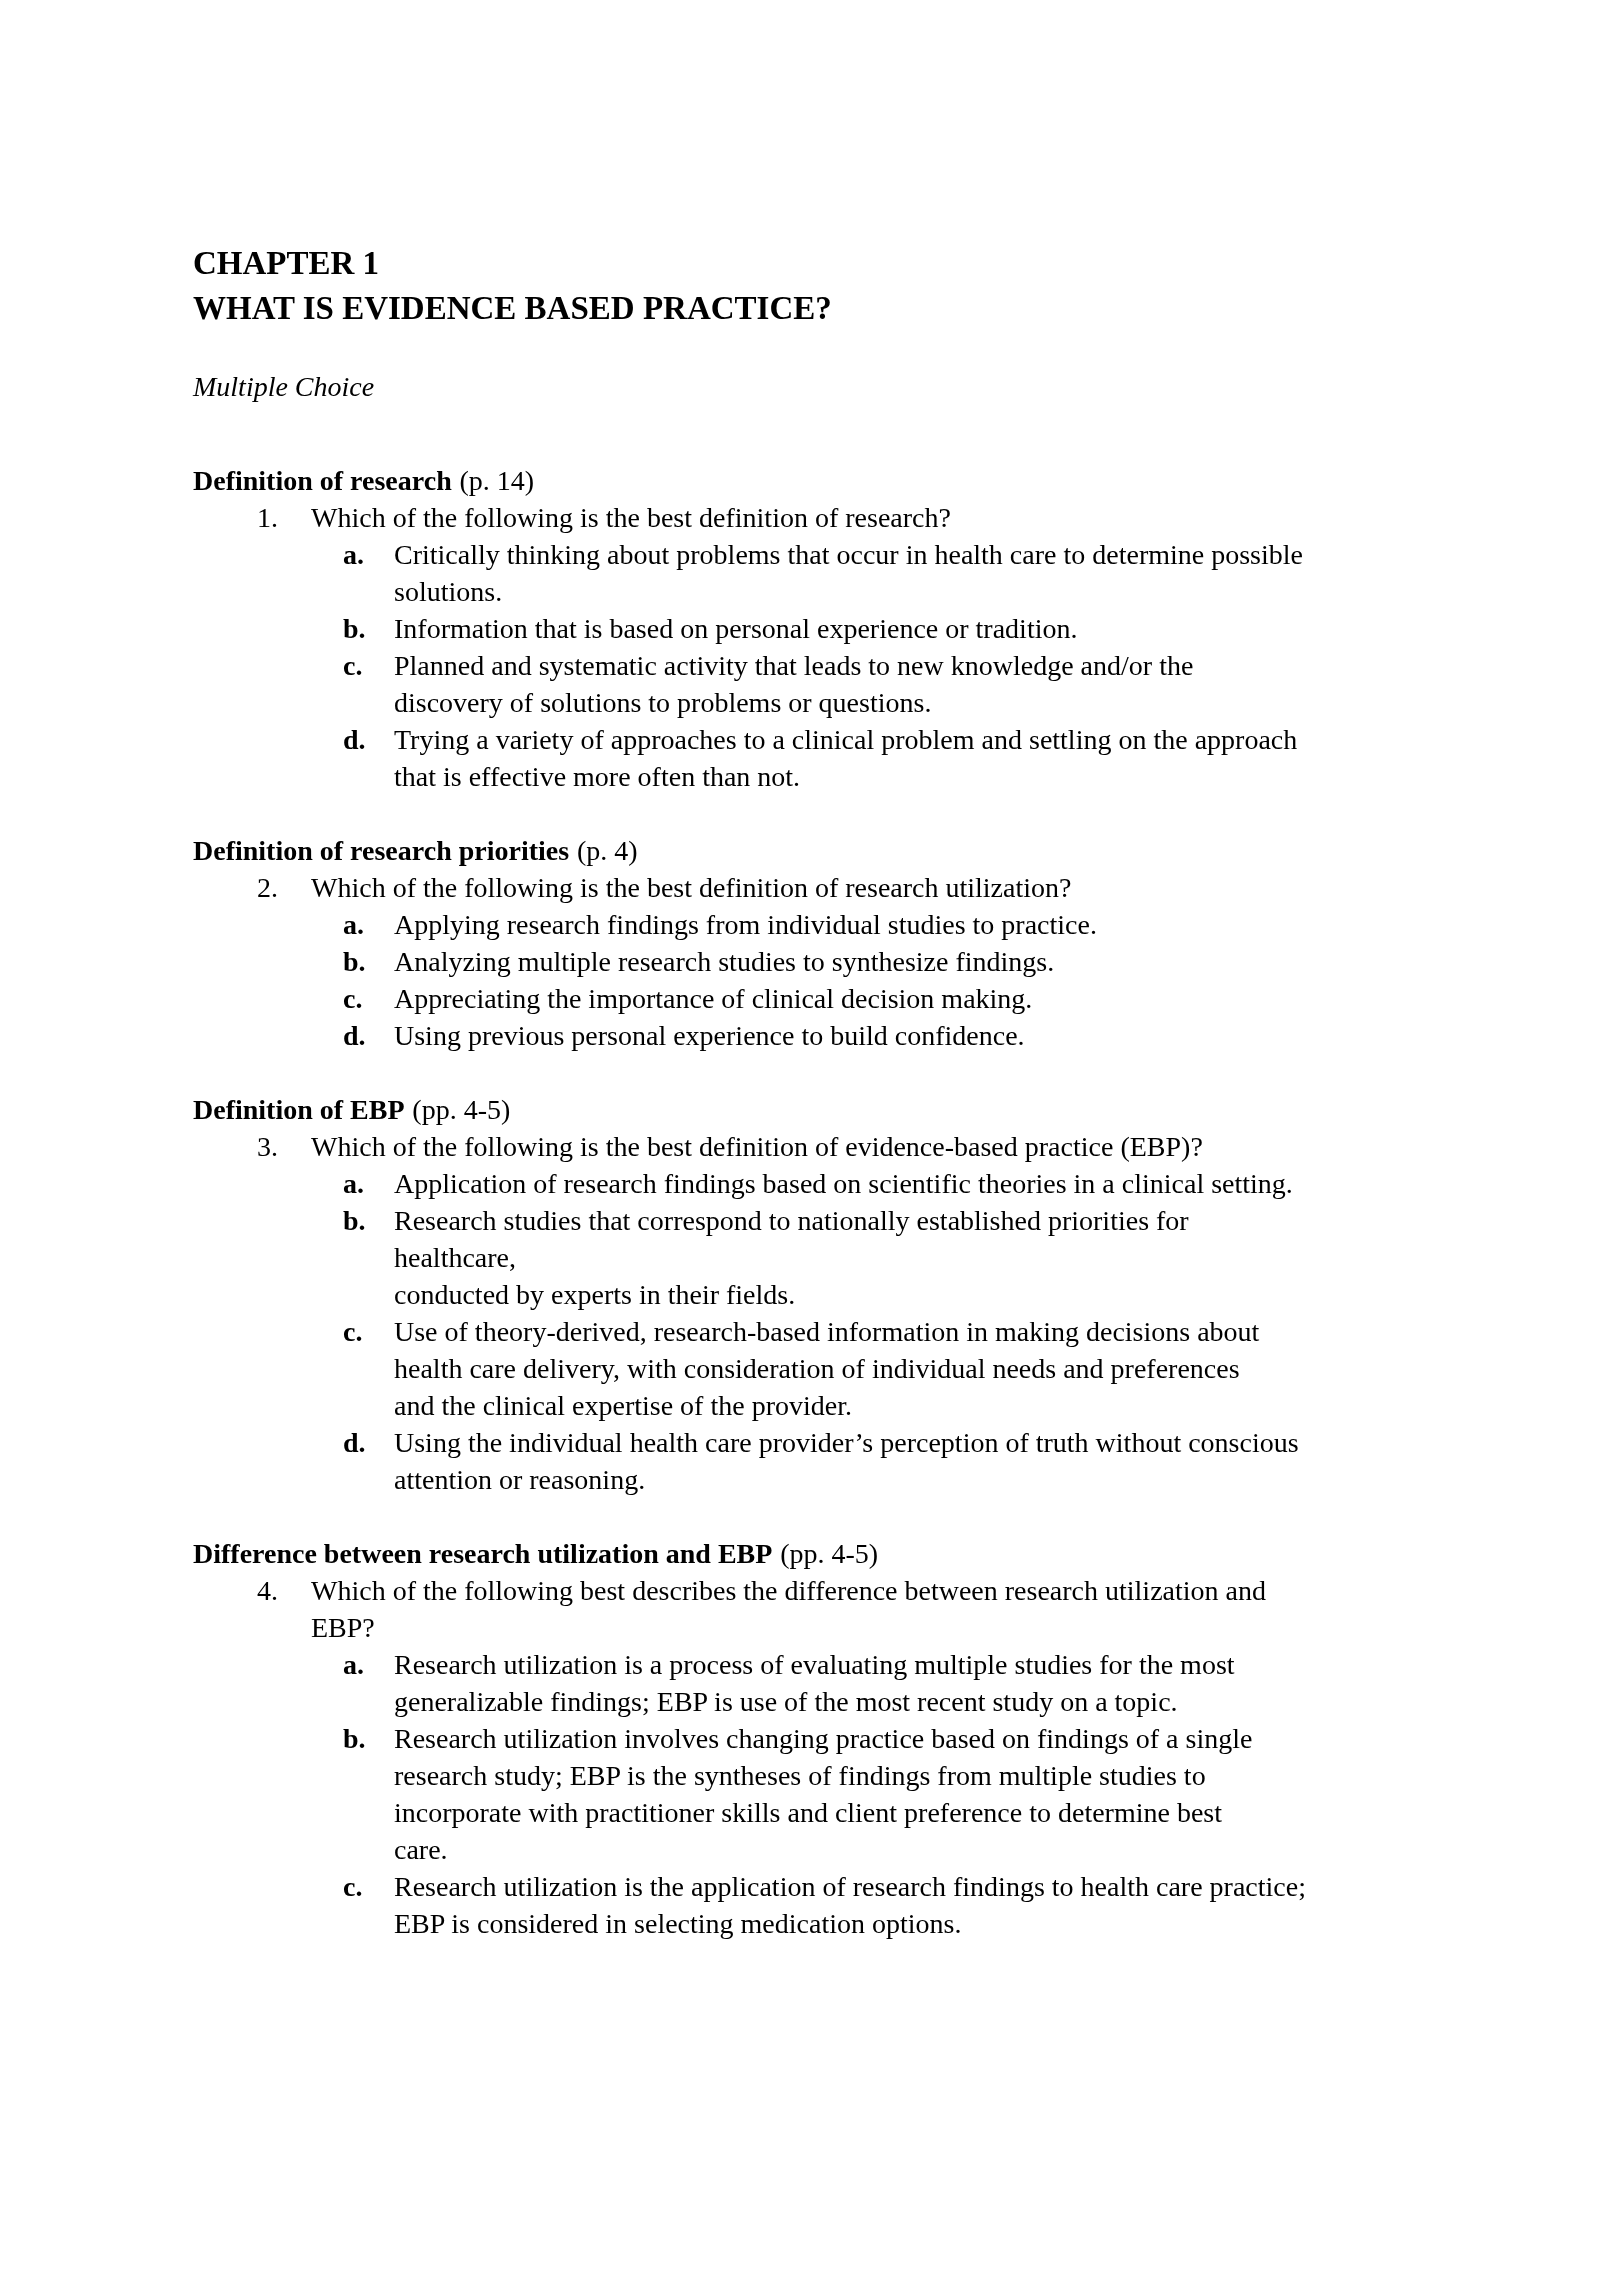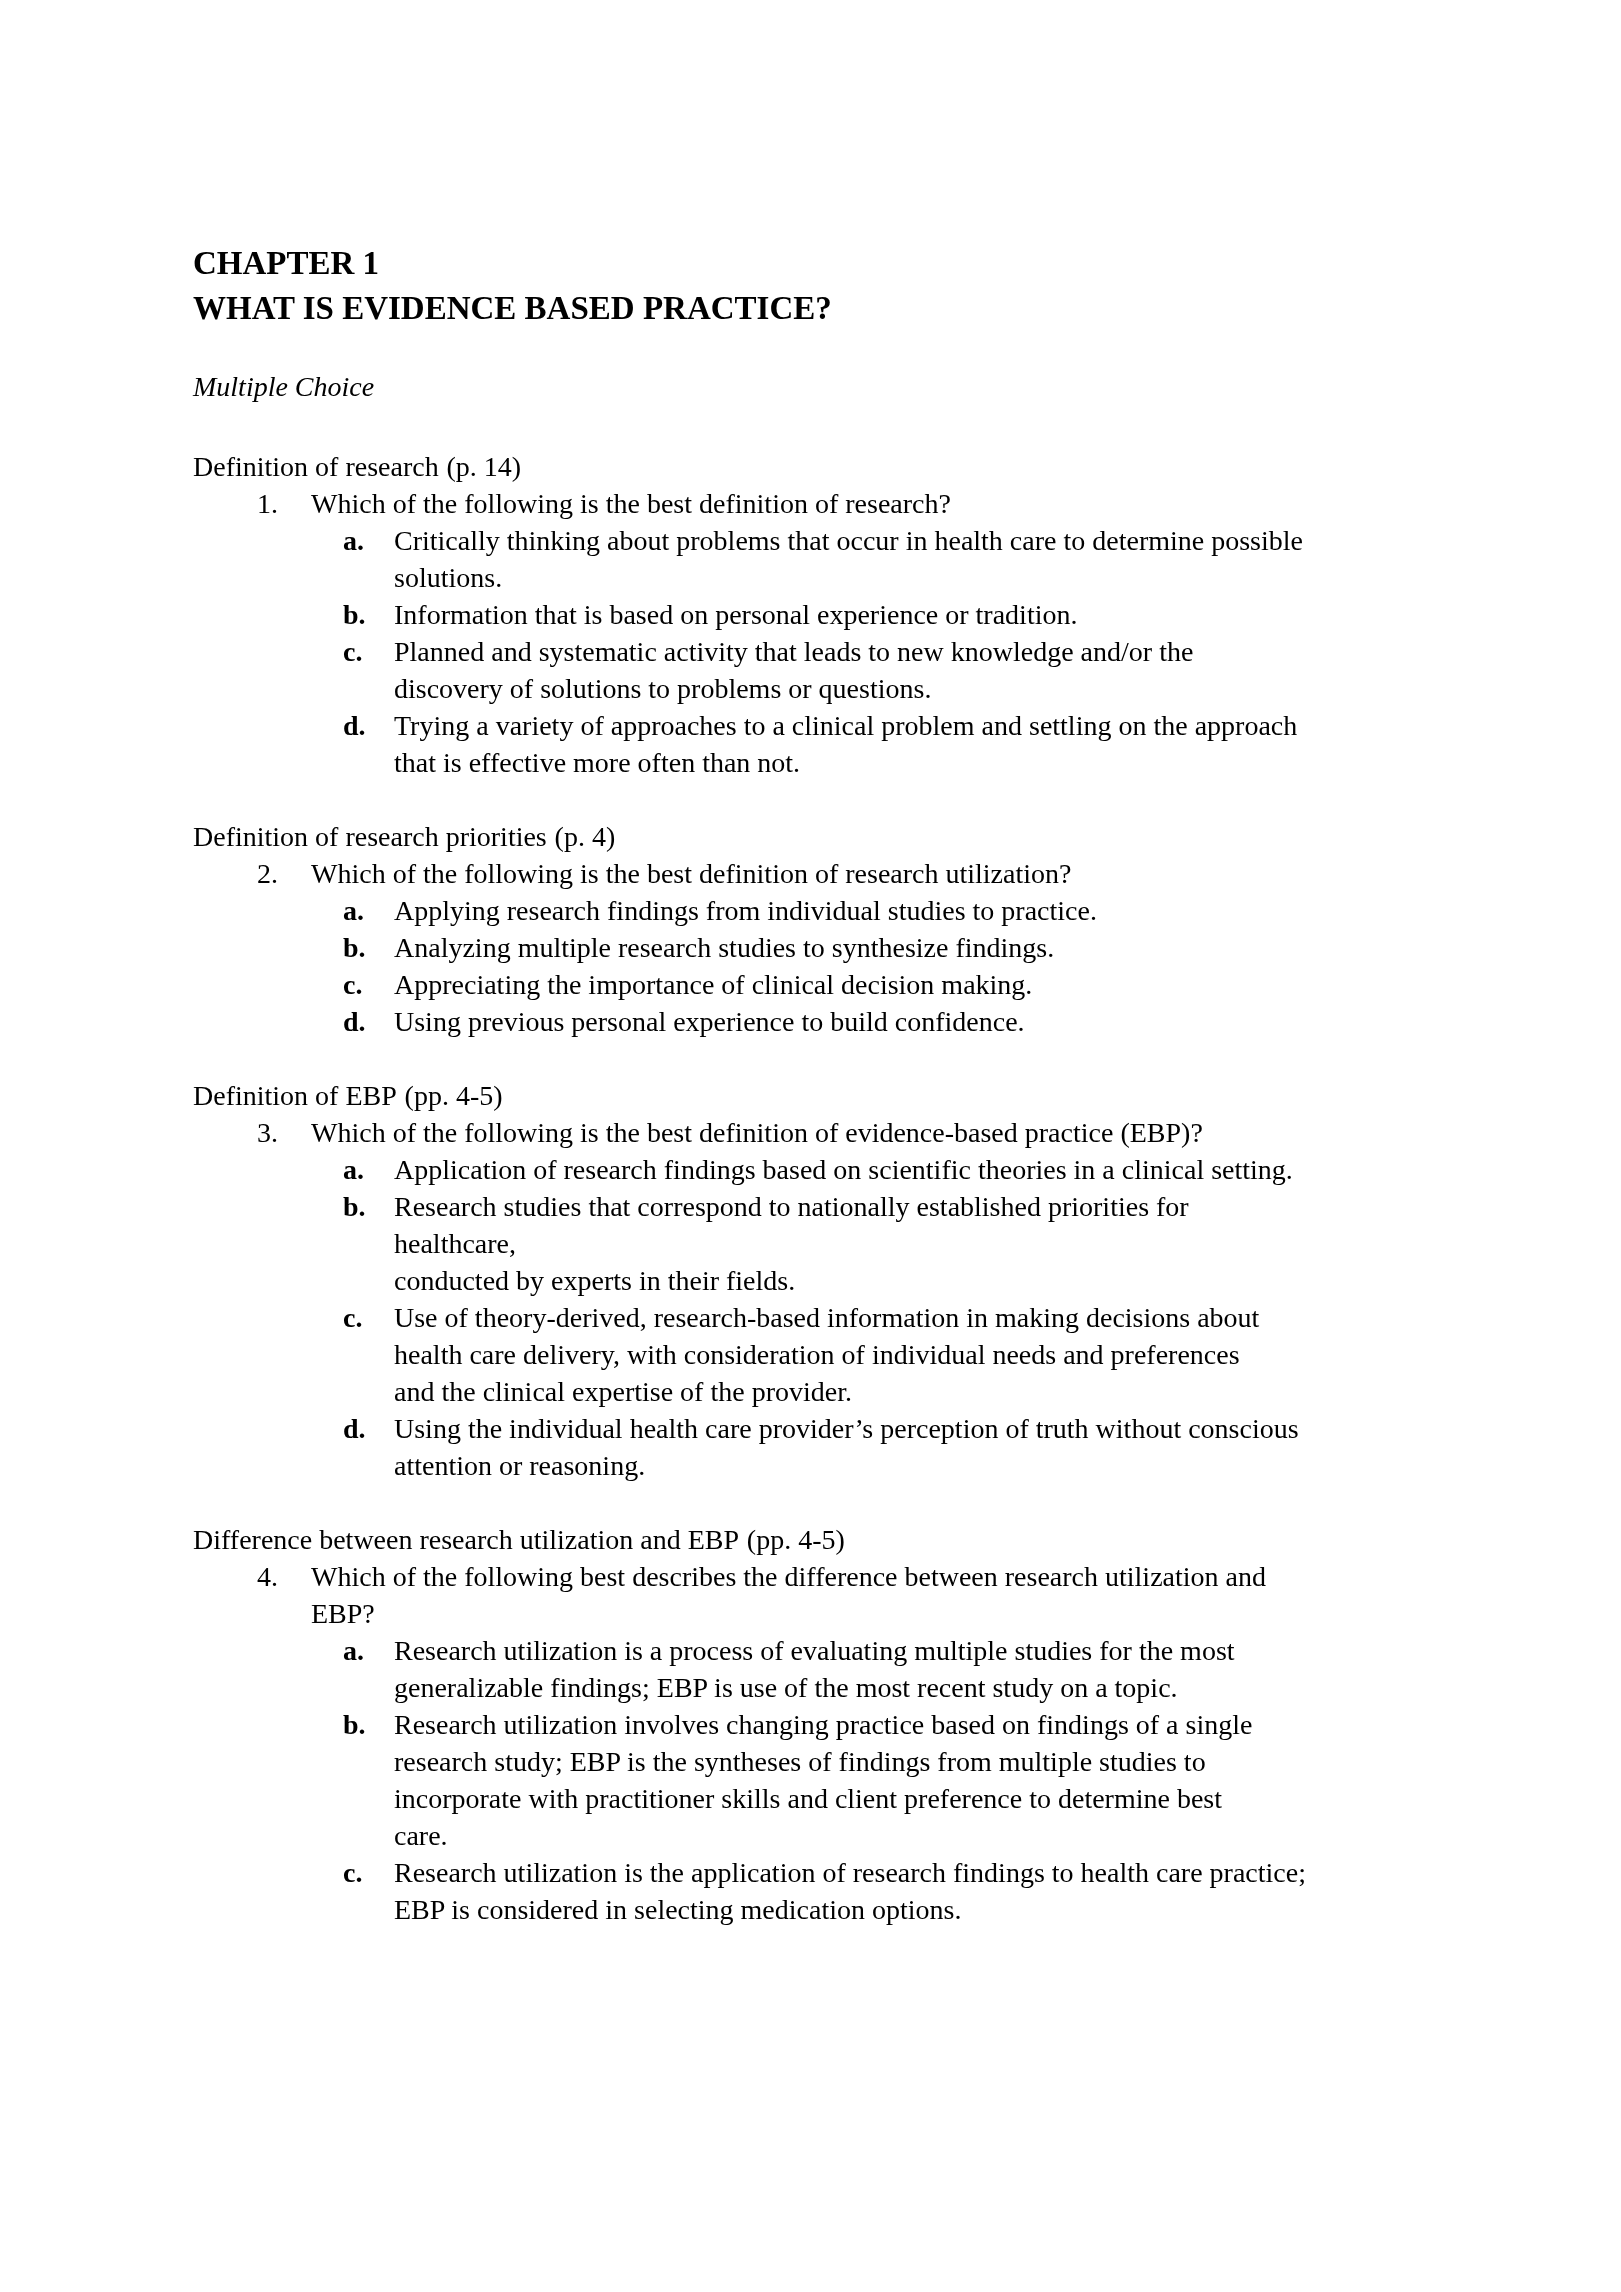--- a/index.html
+++ b/index.html
@@ -10,24 +10,24 @@
     box-sizing: border-box;
     background: #ffffff;
     padding: 241px 59px 0 193px;
     font-family: "Liberation Serif", "DejaVu Serif", serif;
     font-size: 28px;
     line-height: 37px;
     color: #000000;
     overflow: hidden;
   }
   .doc-title { font-size: 33px; line-height: 45px; font-weight: bold; margin-bottom: 37px; }
-  .doc-subtitle { font-style: italic; margin-bottom: 43px; }
+  .doc-subtitle { font-style: italic; margin-bottom: 57px; }
   .qblock { margin-bottom: 37px; }
   .topic-line { }
-  .topic { font-weight: normal; }
+  .topic { font-weight: bold; }
   .pages { margin-left: 7.8px; margin-top: 42px; }
   .stem-row { display: grid; grid-template-columns: 54px 1fr; margin-left: 64px; }
   .opt-row { display: grid; grid-template-columns: 51px 1fr; margin-left: 150px; }
   .opt-letter { font-weight: bold; }
   .pre { white-space: pre-wrap; }
   .opt-text.bold { font-weight: normal; }
 </style>
 </head>
 <body>
 

